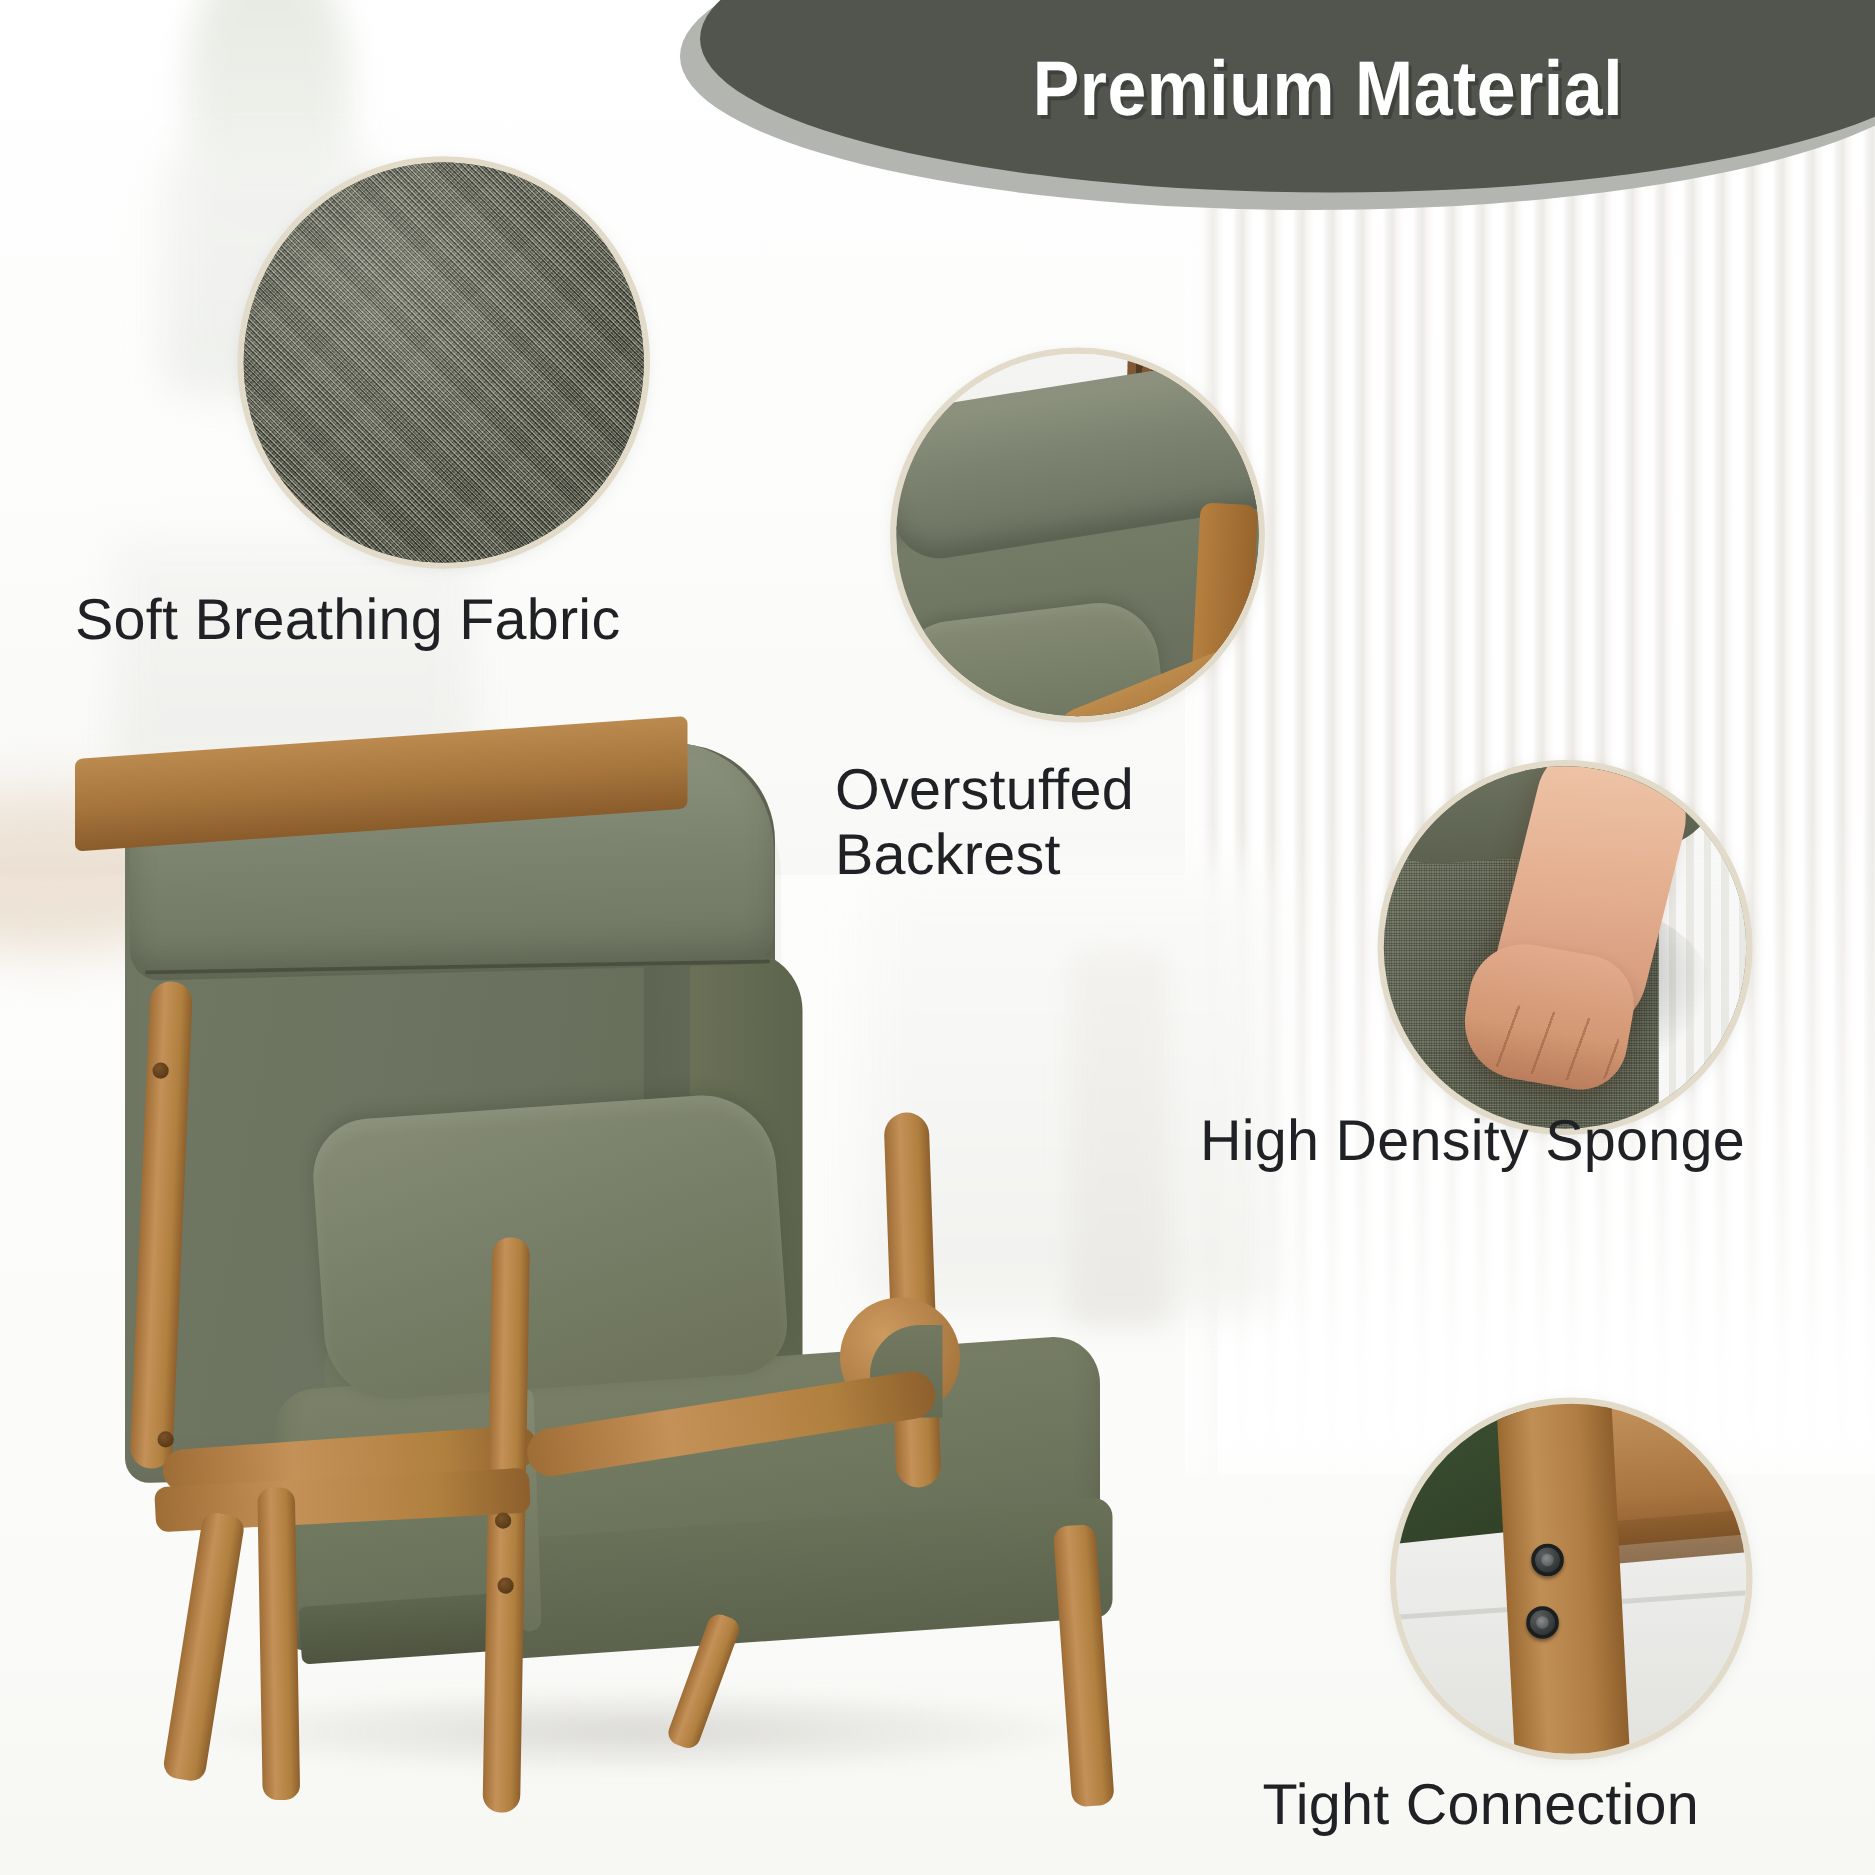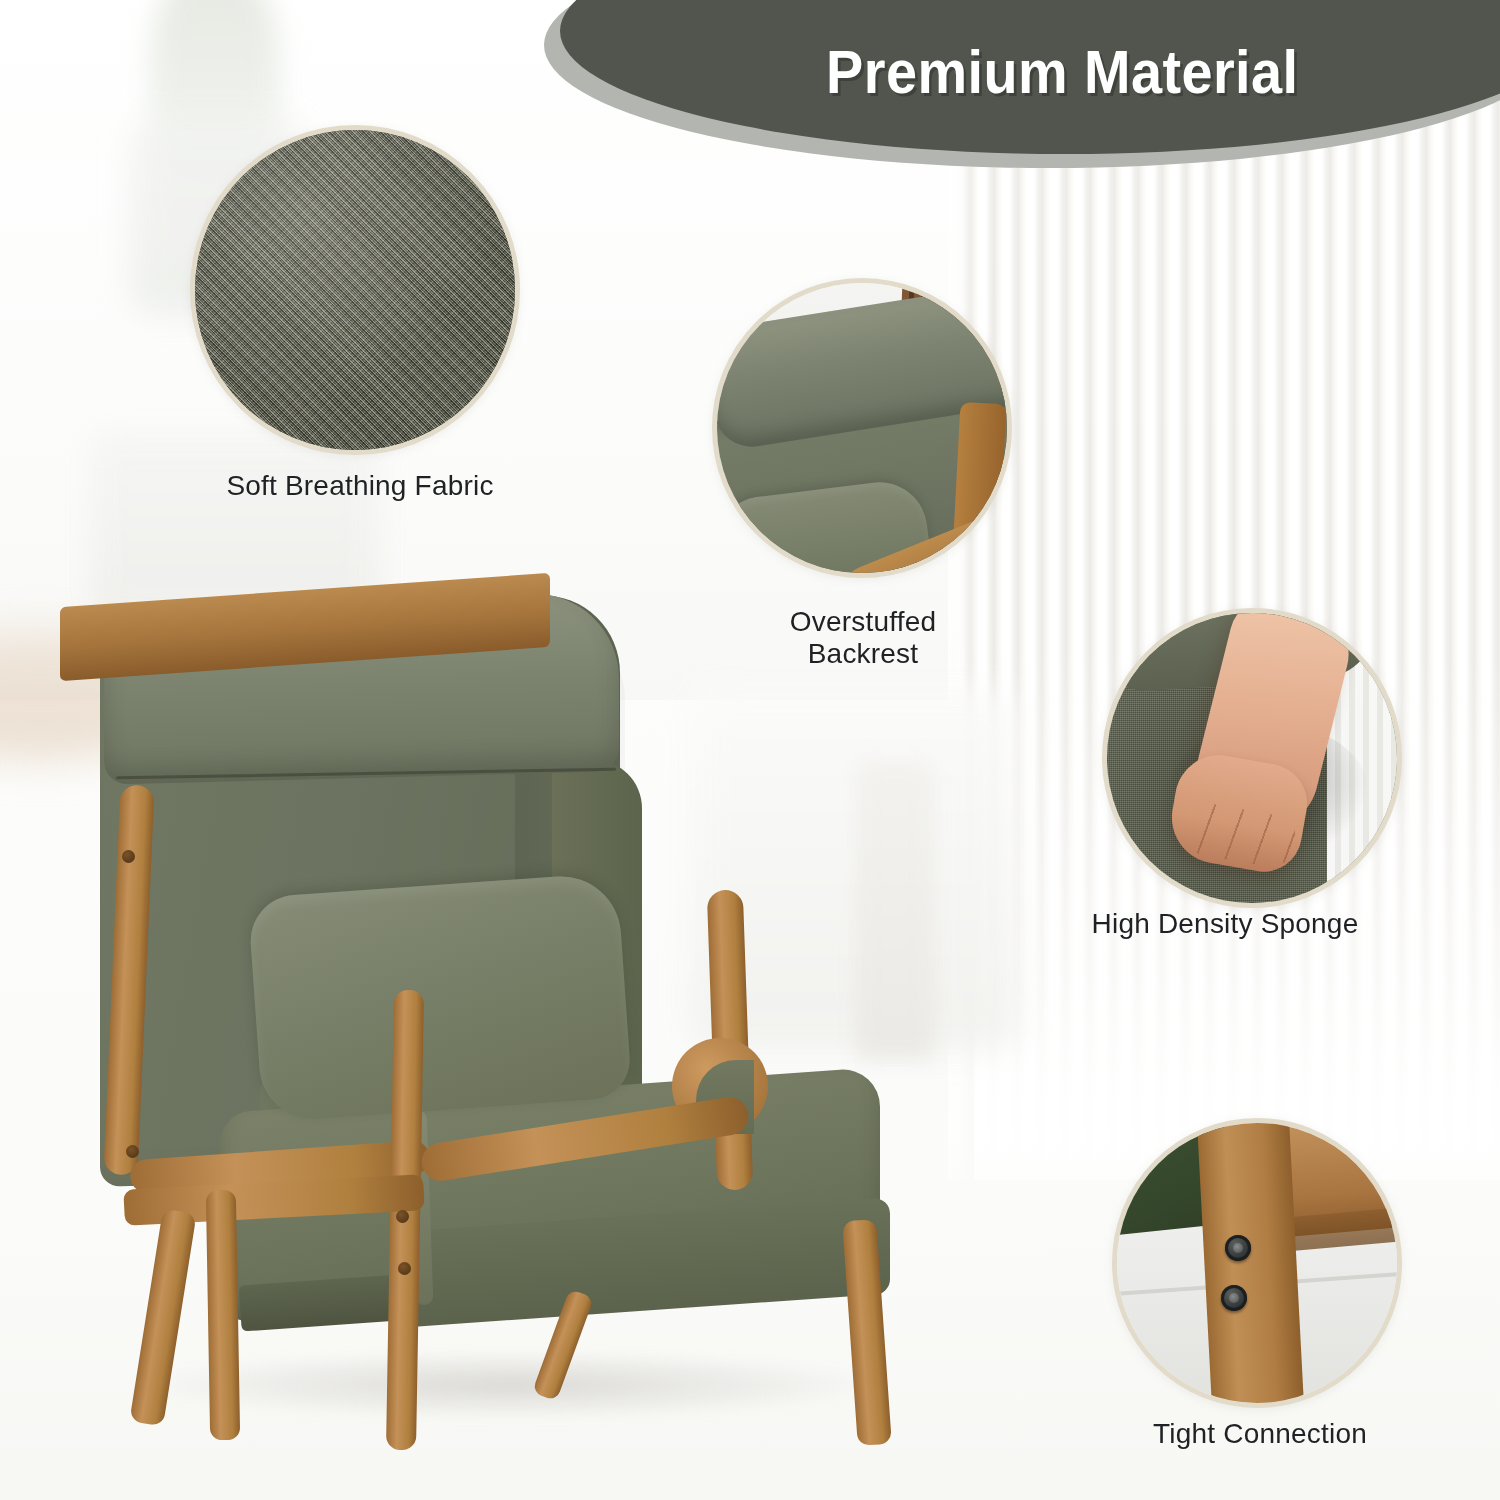--- a/index.html
+++ b/index.html
@@ -113,22 +113,22 @@
   
   .callout{ position:absolute; }
   .circle{
     position:absolute; border-radius:50%;
     border:5px solid #e2dbca;
     overflow:hidden;
     background:#f4f3ef;
     box-shadow:0 2px 10px rgba(120,118,110,.10);
   }
   .caption{
-    position:absolute; text-align:center;
-    color:#1f2124; font-size:28px; line-height:1.13;
+    position:absolute; 
+    color:#1f2124; font-size:46px; line-height:1.13;
     font-family:"Liberation Sans", sans-serif;
     white-space:pre-line; font-weight:400;
     letter-spacing:.2px;
   }
 
   
   #swatch-circle{ left:190px; top:125px; width:330px; height:330px; }
   .weave{
     position:absolute; inset:-6px;
     background-color:#6d6e5e;
@@ -240,21 +240,21 @@
     border-radius:44px 40px 38px 46px;
     transform:rotate(10deg);
     box-shadow:0 8px 14px rgba(60,40,26,.28);
   }
   .sp-knuckles{
     position:absolute; left:74px; top:196px; width:116px; height:52px;
     background:repeating-linear-gradient(100deg,
       rgba(150,95,66,.55) 0 2px, rgba(150,95,66,0) 2px 28px);
     border-radius:30px; transform:rotate(10deg);
   }
-  #sponge-caption{ left:960px; top:908px; width:530px; }
+  #sponge-caption{ left:960px; top:887px; width:530px; }
 
   
   #connect-circle{ left:1112px; top:1118px; width:290px; height:290px; }
   .cn-floor{
     position:absolute; inset:0;
     background:linear-gradient(180deg,#f6f6f4 0%,#ececea 48%,#e2e2df 100%);
   }
   .cn-floorline{
     position:absolute; left:-10px; top:158px; width:330px; height:4px;
     background:#d3d3cf; transform:rotate(-4deg);

